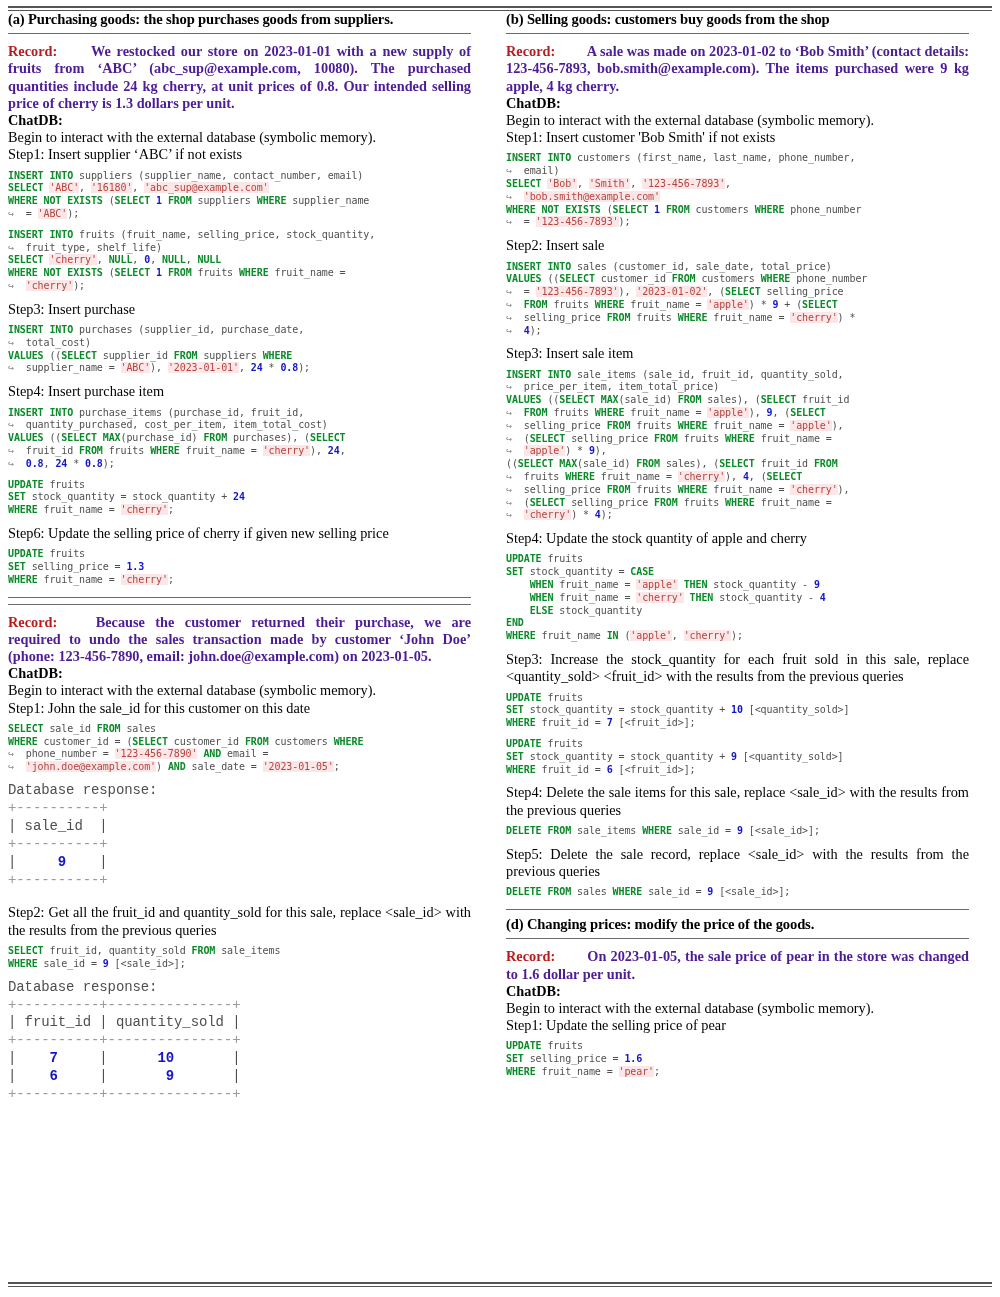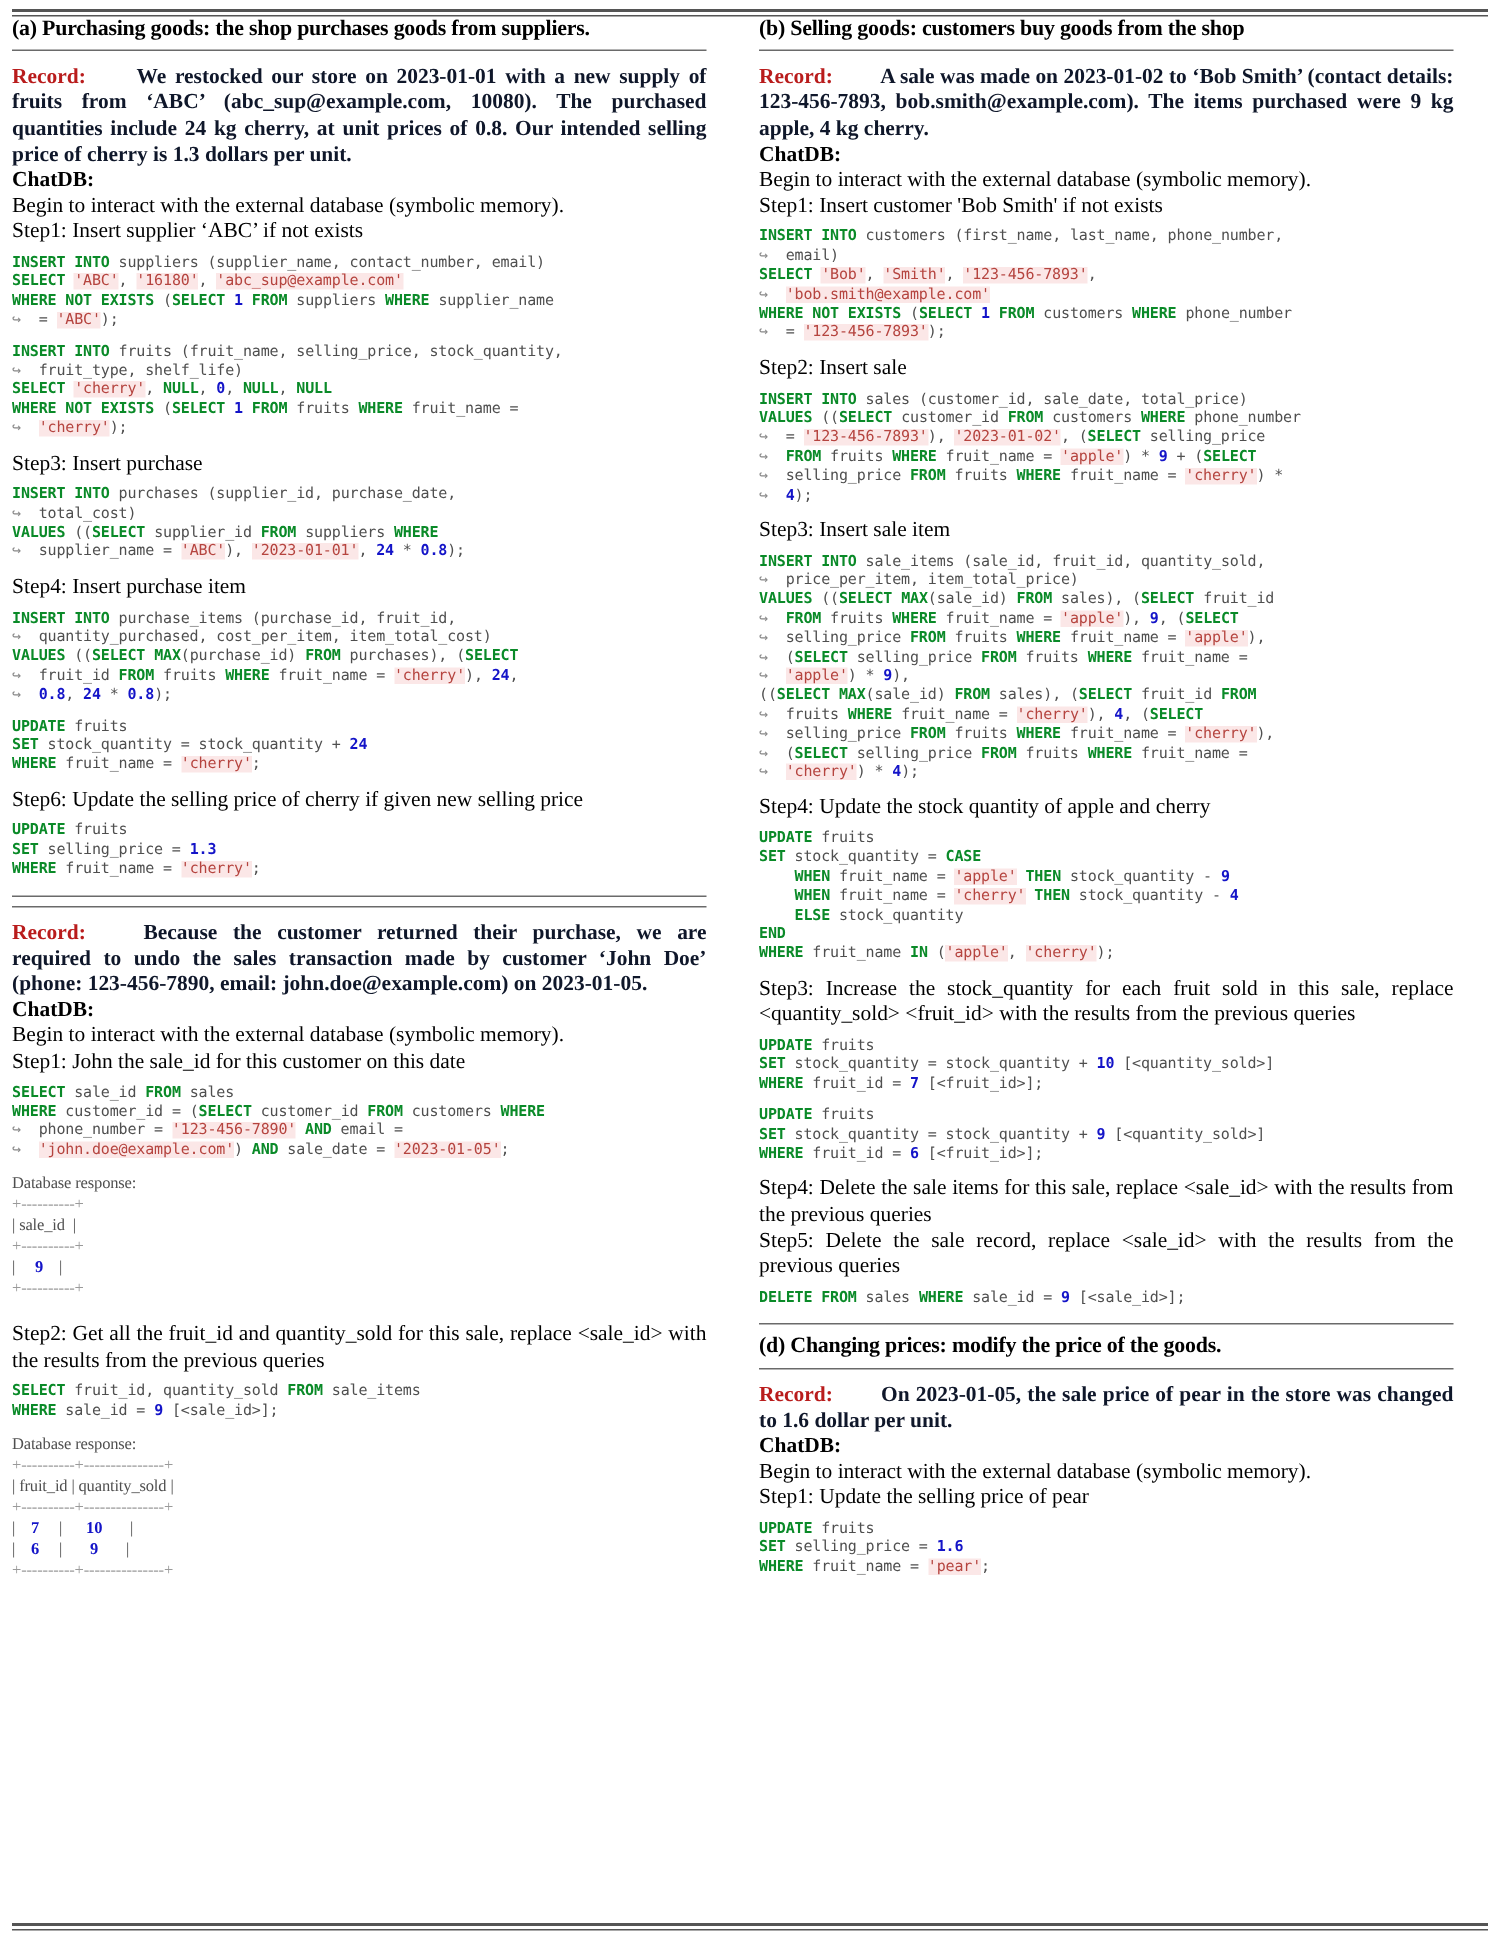--- a/index.html
+++ b/index.html
@@ -71,43 +71,43 @@
     margin: 0;
   }
   .record {
     font-weight: bold;
     font-size: 14.3px;
     line-height: 1.2;
     text-align: justify;
     margin: 0;
   }
   .record .rec-label { color: #b91c1c; }
-  .record .rec-body { color: #0f172a; margin-left: 28px; }
+  .record .rec-body { color: #4c1d95; margin-left: 28px; }
   .chatdb { font-weight: bold; font-size: 14.3px; line-height: 1.2; }
   .step { font-size: 14.3px; line-height: 1.21; text-align: justify; margin: 0; }
   .gap6 { height: 7px; }
 
   
   pre.code {
     font-family: "DejaVu Sans Mono", "Liberation Mono", monospace;
     font-size: 10px;
     line-height: 1.28;
     margin: 6px 0 8px 0;
     white-space: pre;
     color: #4f4f4f;
     letter-spacing: -0.1px;
   }
   pre.code .k  { color: #0a8a28; font-weight: bold; }
   pre.code .s  { color: #b5443f; background: #fbe7e7; }
   pre.code .n  { color: #1414c8; font-weight: bold; }
   pre.code .p  { color: #4f4f4f; }
   pre.code .w  { color: #8a8a8a; }
   pre.db {
-    font-family: Liberation Serif, serif;
-    font-size: 11px;
+    font-family: Liberation Mono, monospace;
+    font-size: 14px;
     line-height: 1.28;
     margin: 6px 0 8px 0;
     white-space: pre;
     color: #4f4f4f;
     letter-spacing: -0.1px;
   }
   pre.db .n { color: #1414c8; font-weight: bold; }
   pre.db .tb { color: #9a9a9a; }
 </style>
 </head>
@@ -250,20 +250,21 @@
 
       <div>
         <p class="step">Step3: Increase the stock_quantity for each fruit sold in this sale, replace &lt;quantity_sold&gt; &lt;fruit_id&gt; with the results from the previous queries</p>
         <pre class="code"><span class="k">UPDATE</span> <span class="p">fruits</span>
 <span class="k">SET</span> <span class="p">stock_quantity</span> = <span class="p">stock_quantity</span> + <span class="n">10</span> [&lt;<span class="p">quantity_sold</span>&gt;]
 <span class="k">WHERE</span> <span class="p">fruit_id</span> = <span class="n">7</span> [&lt;<span class="p">fruit_id</span>&gt;];</pre>
         <pre class="code"><span class="k">UPDATE</span> <span class="p">fruits</span>
 <span class="k">SET</span> <span class="p">stock_quantity</span> = <span class="p">stock_quantity</span> + <span class="n">9</span> [&lt;<span class="p">quantity_sold</span>&gt;]
 <span class="k">WHERE</span> <span class="p">fruit_id</span> = <span class="n">6</span> [&lt;<span class="p">fruit_id</span>&gt;];</pre>
         <p class="step">Step4: Delete the sale items for this sale, replace &lt;sale_id&gt; with the results from the previous queries</p>
+        <pre class="code"><span class="k">DELETE</span> <span class="k">FROM</span> <span class="p">sale_items</span> <span class="k">WHERE</span> <span class="p">sale_id</span> = <span class="n">9</span> [&lt;<span class="p">sale_id</span>&gt;];</pre>
         <p class="step">Step5: Delete the sale record, replace &lt;sale_id&gt; with the results from the previous queries</p>
         <pre class="code"><span class="k">DELETE</span> <span class="k">FROM</span> <span class="p">sales</span> <span class="k">WHERE</span> <span class="p">sale_id</span> = <span class="n">9</span> [&lt;<span class="p">sale_id</span>&gt;];</pre>
       </div>
 
       <div>
         <div class="hr-panel-top"></div>
         <div class="panel-title">(d) Changing prices: modify the price of the goods.</div>
         <div class="hr-thin"></div>
 
         <p class="record">

